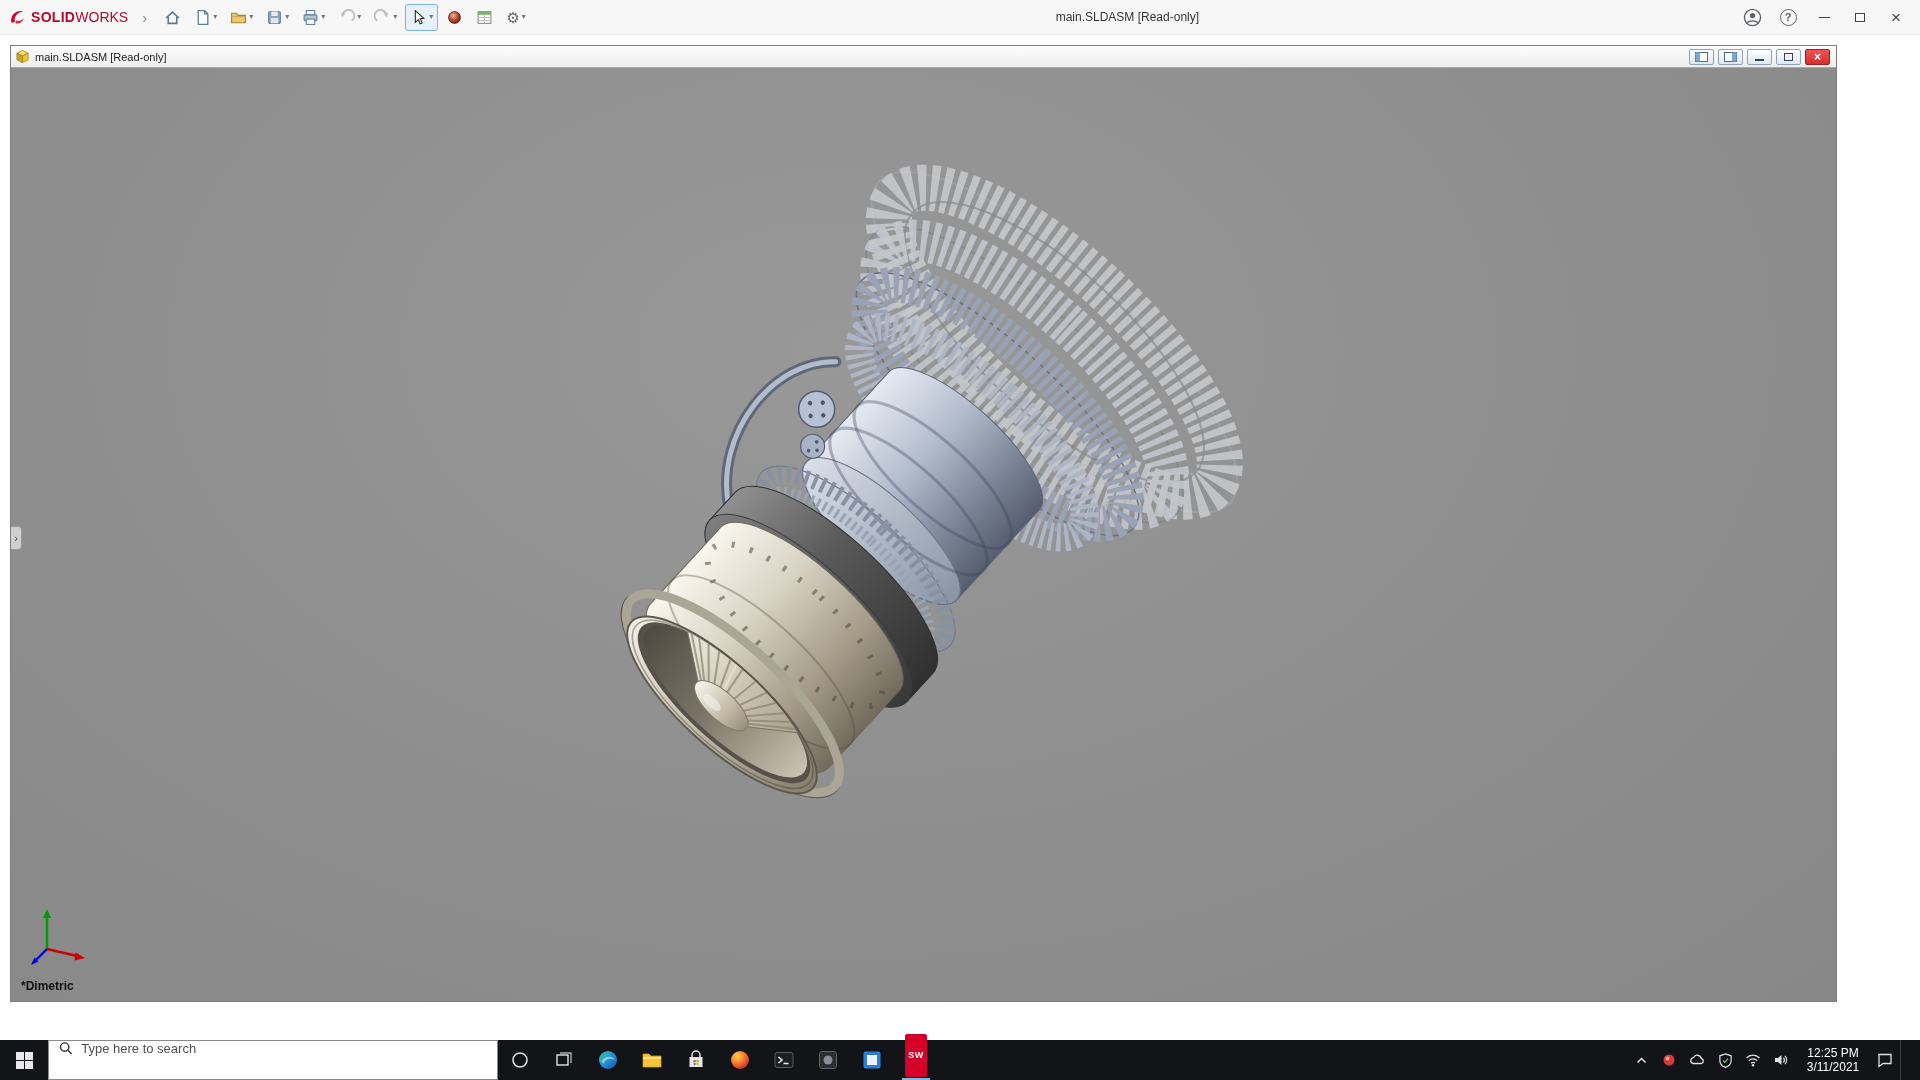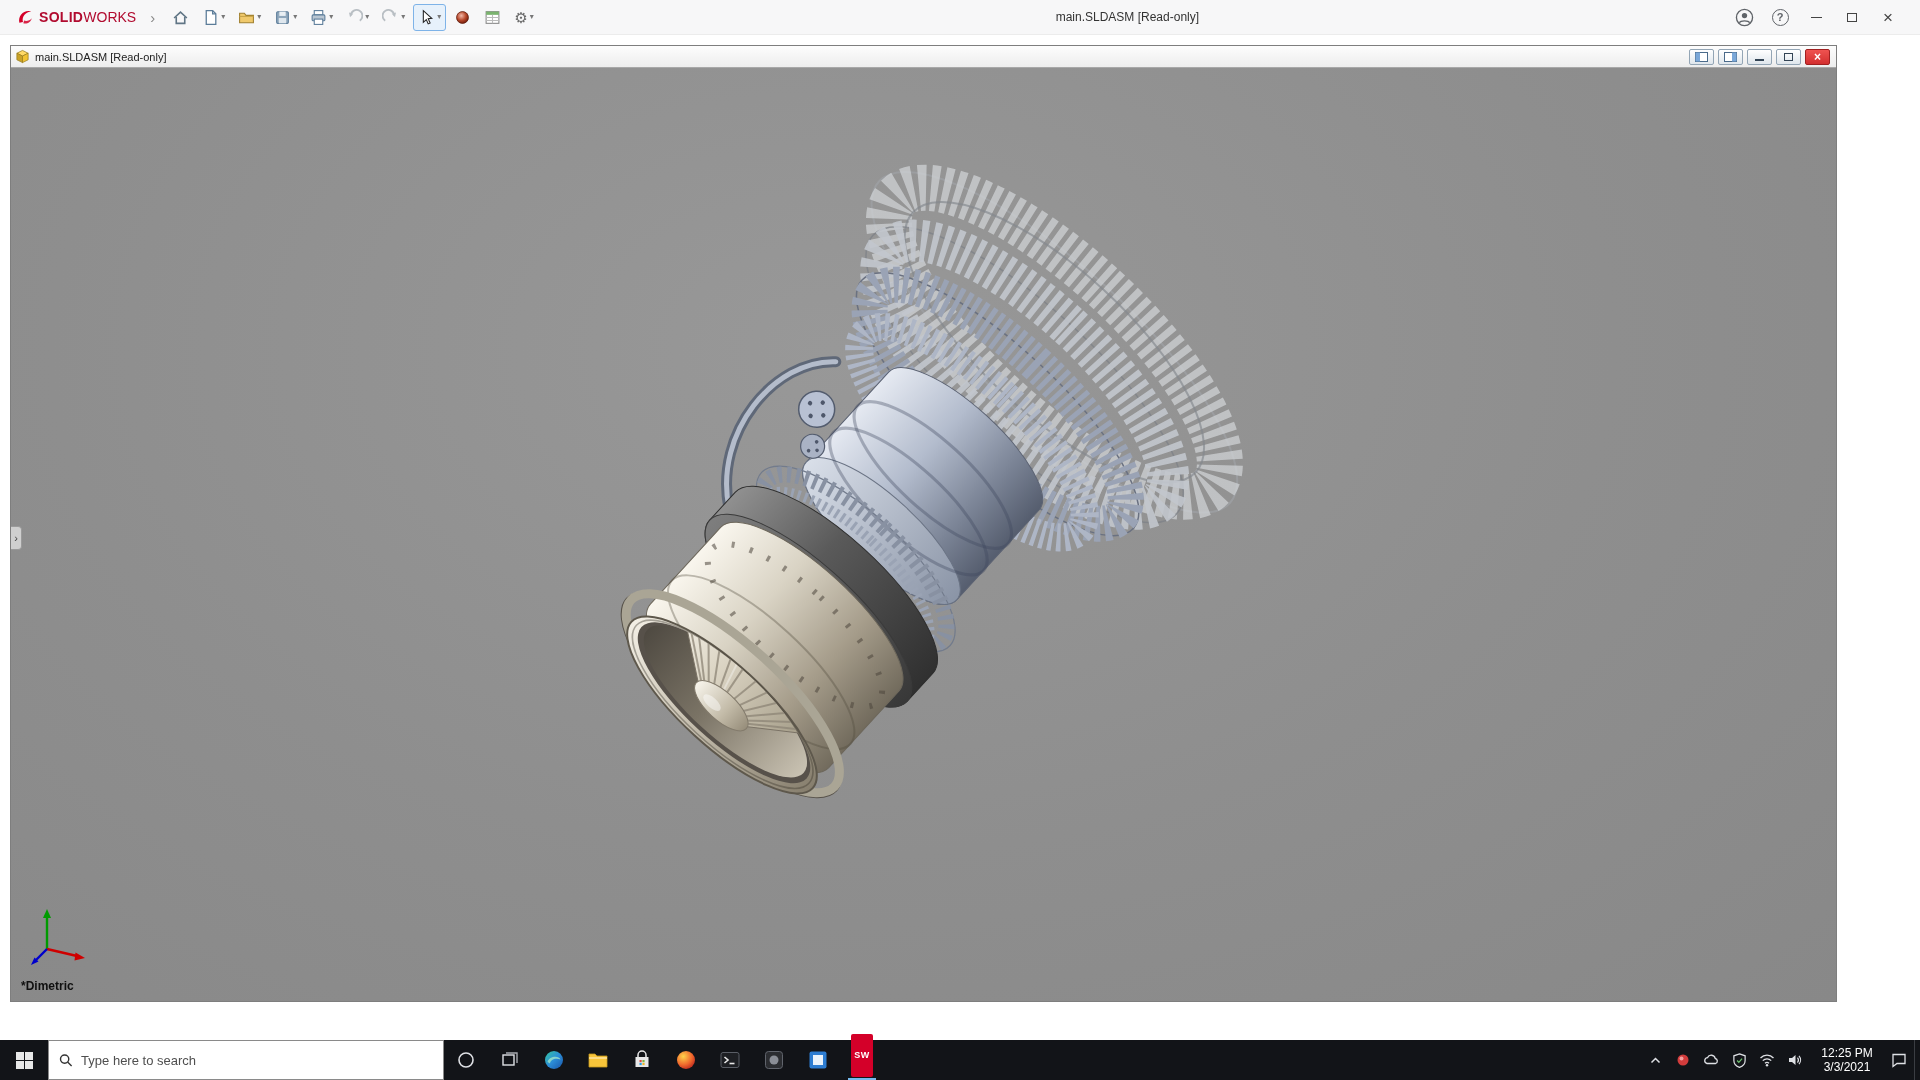--- a/index.html
+++ b/index.html
@@ -2,21 +2,21 @@
 <html><head>
 <meta charset="utf-8">
 <style>
   *{margin:0;padding:0;box-sizing:border-box}
   html,body{width:1920px;height:1080px;overflow:hidden;background:#fff;
     font-family:"Liberation Sans",sans-serif}
   .screen{position:relative;width:1920px;height:1080px;background:#fff}
 
   
   .app-titlebar{position:absolute;top:0;left:0;right:0;height:35px;background:#f7f7f8;
-    display:flex;align-items:center;padding:0 16px;border-bottom:1px solid #ececec}
+    display:flex;align-items:center;padding:0 8px;border-bottom:1px solid #ececec}
   .logo{display:flex;align-items:center;gap:5px;cursor:default}
   .logo-solid{font-weight:bold;color:#b10b2f;font-size:14px;letter-spacing:.3px}
   .logo-works{color:#b10b2f;font-size:14px}
   .flyout-arrow{color:#888;font-size:15px;margin:0 12px 0 14px}
   .qat{display:flex;align-items:center;gap:3px}
   .tbtn{display:flex;align-items:center;gap:1px;padding:3px 4px;border-radius:3px;
     border:1px solid transparent;height:27px}
   .tbtn.active{border-color:#7eb3e8;background:#e7f1fb}
   .caret{font-size:8px;color:#777;margin-left:1px;line-height:1}
   .i16{width:17px;height:17px;display:block}
@@ -49,31 +49,31 @@
   .panel-flyout{position:absolute;left:0;top:458px;width:11px;height:24px;background:#cfcfcf;
     border:1px solid #9a9a9a;border-left:none;border-radius:0 4px 4px 0;display:flex;
     align-items:center;justify-content:center;font-size:11px;color:#444}
   .triad{position:absolute;left:4px;bottom:26px}
   .engine-svg{position:absolute;inset:0}
 
   
   .taskbar{position:absolute;left:0;bottom:0;width:1920px;height:40px;background:#121418;
     display:flex;align-items:stretch;color:#e8e8e8}
   .tb-start{width:48px;display:flex;align-items:center;justify-content:center}
-  .tb-search{width:396px;background:#fff;border:1px solid #8a8a8a;display:flex;align-items:center;
+  .tb-search{width:450px;background:#fff;border:1px solid #8a8a8a;display:flex;align-items:flex-start;
     gap:8px;padding:0 10px}
   .tb-search input{border:none;outline:none;background:transparent;font-size:13px;width:100%;
     color:#222;font-family:"Liberation Sans",sans-serif}
   .tb-search input::placeholder{color:#4f4f4f;opacity:1}
   .tb-app{width:44px;display:flex;flex-direction:column;align-items:center;justify-content:center;position:relative}
   .tb-app.running::after{content:"";position:absolute;bottom:0;left:8px;right:8px;height:2px;background:#76b9ed}
   .sw-badge{display:flex;flex-direction:column;align-items:center;line-height:1}
   .sw-chip{background:#d40029;color:#fff;font-size:9px;font-weight:bold;padding:17px 3px;border-radius:2px;letter-spacing:.5px}
   .sw-year{color:#fff;font-size:8px;margin-top:1px}
-  .tb-tray{margin-left:auto;display:flex;align-items:center;gap:2px;padding-right:0}
+  .tb-tray{margin-left:auto;display:flex;align-items:center;gap:2px;padding-right:14px}
   .trbtn{width:26px;height:40px;display:flex;align-items:center;justify-content:center}
   .clock{width:74px;text-align:center;font-size:12px;line-height:14px;color:#fff;padding:0 2px}
   .sliver{width:6px;height:40px;border-left:1px solid #3a3d42}
 </style>
 </head>
 <body>
 
 <div class="screen">
 
   <header class="app-titlebar">
@@ -516,21 +516,21 @@
         </svg>
       </div>
       <div class="trbtn">
         <svg width="16" height="16" viewBox="0 0 16 16">
           <polygon points="2,6 5,6 8.5,3 8.5,13 5,10 2,10" fill="#dfe1e5"></polygon>
           <path d="M10.5 5.5 a4 4 0 0 1 0 5 M12 3.8 a6.5 6.5 0 0 1 0 8.4" fill="none" stroke="#dfe1e5" stroke-width="1.2"></path>
         </svg>
       </div>
       <div class="clock">
         <div>12:25 PM</div>
-        <div>3/3/2021</div>
+        <div>3/11/2021</div>
       </div>
       <div class="trbtn">
         <svg width="16" height="16" viewBox="0 0 16 16">
           <path d="M2 2.5 H14 V11.5 H6 L2 14.5 Z" fill="none" stroke="#dfe1e5" stroke-width="1.3"></path>
         </svg>
       </div>
       <div class="sliver"></div>
     </div>
   </footer>
 </div>

